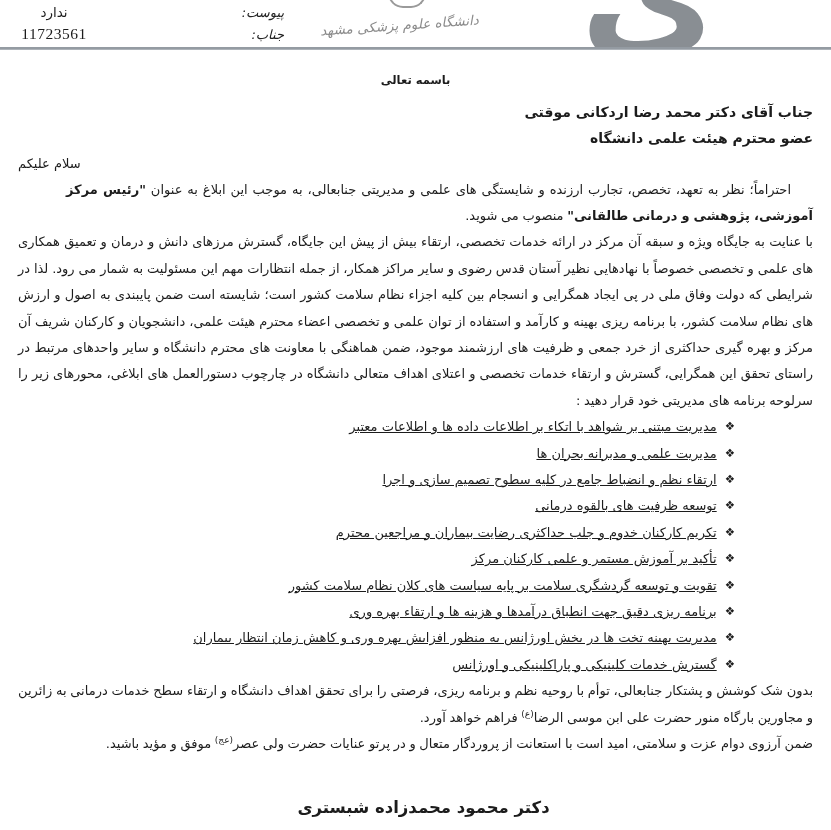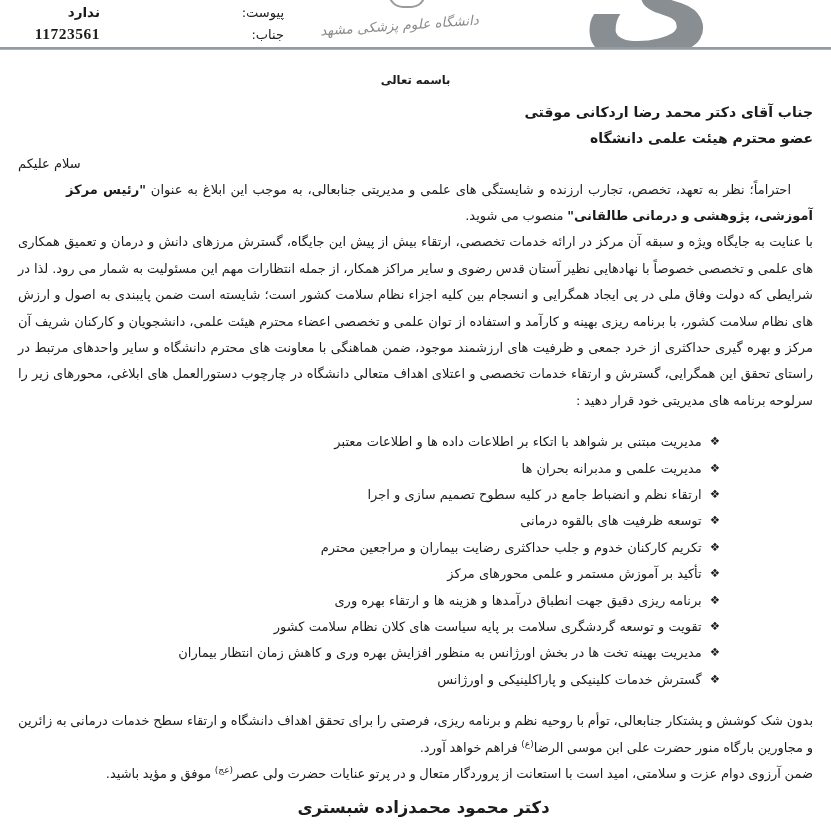--- a/index.html
+++ b/index.html
@@ -27,25 +27,25 @@
     top: 4px; left: 8px;
     width: 276px;
   }
   .meta-row {
     display: flex;
     justify-content: space-between;
     align-items: baseline;
     direction: rtl;
     height: 21px;
   }
-  .meta-label { font-size: 13px; color: #222; }
+  .meta-label { font-size: 13px; color: #222; font-style: italic; }
   .meta-value {
     width: 92px;
-    text-align: right;
-    font-weight: bold;
+    text-align: center;
+    font-weight: normal;
     font-size: 13.5px;
   }
   .meta-value-num {
     font-family: "Liberation Serif", "DejaVu Serif", serif;
     font-size: 15.5px;
     letter-spacing: 0.5px;
   }
   .logo-script {
     position: absolute;
     top: 17px; left: 320px;
@@ -104,21 +104,21 @@
   .salutation {
     font-size: 13px;
     line-height: 25.5px;
     text-align: left;
   }
   .para { margin: 0; word-spacing: -0.5px; }
   .indent-lg { text-indent: 22px; margin-left: 48px; }
   .indent-sm { text-indent: 12px; }
   sup { font-size: 9px; line-height: 0; }
 
-  .points { list-style: none; margin: 15px; padding: 0 78px 0 0; }
+  .points { list-style: none; margin: 0; padding: 0 78px 0 0; text-decoration: underline; }
   .points li { line-height: 26.4px; text-align: right; white-space: nowrap; }
   .points .bullet {
     display: inline-block;
     margin-left: 8px;
     font-size: 11.5px;
     transform: translateY(-1px);
   }
   .points .item-text { font-size: 13px; }
 
   .signature {
@@ -164,23 +164,23 @@
     <p class="para indent-lg"><span>احتراماً؛ نظر به تعهد، تخصص، تجارب ارزنده و شایستگی های علمی و مدیریتی جنابعالی، به موجب این ابلاغ به عنوان </span><b>"رئیس مرکز آموزشی، پژوهشی و درمانی طالقانی"</b><span> منصوب می شوید.</span></p>
 
     <p class="para">با عنایت به جایگاه ویژه و سبقه آن مرکز در ارائه خدمات تخصصی، ارتقاء بیش از پیش این جایگاه، گسترش مرزهای دانش و درمان و تعمیق همکاری های علمی و تخصصی خصوصاً با نهادهایی نظیر آستان قدس رضوی و سایر مراکز همکار، از جمله انتظارات مهم این مسئولیت به شمار می رود. لذا در شرایطی که دولت وفاق ملی در پی ایجاد همگرایی و انسجام بین کلیه اجزاء نظام سلامت کشور است؛ شایسته است ضمن پایبندی به اصول و ارزش های نظام سلامت کشور، با برنامه ریزی بهینه و کارآمد و استفاده از توان علمی و تخصصی اعضاء محترم هیئت علمی، دانشجویان و کارکنان شریف آن مرکز و بهره گیری حداکثری از خرد جمعی و ظرفیت های ارزشمند موجود، ضمن هماهنگی با معاونت های محترم دانشگاه و سایر واحدهای مرتبط در راستای تحقق این همگرایی، گسترش و ارتقاء خدمات تخصصی و اعتلای اهداف متعالی دانشگاه در چارچوب دستورالعمل های ابلاغی، محورهای زیر را سرلوحه برنامه های مدیریتی خود قرار دهید :</p>
 
     <ul class="points">
       <li><span class="bullet">❖</span><span class="item-text">مدیریت مبتنی بر شواهد با اتکاء بر اطلاعات داده ها و اطلاعات معتبر</span></li>
       <li><span class="bullet">❖</span><span class="item-text">مدیریت علمی و مدبرانه بحران ها</span></li>
       <li><span class="bullet">❖</span><span class="item-text">ارتقاء نظم و انضباط جامع در کلیه سطوح تصمیم سازی و اجرا</span></li>
       <li><span class="bullet">❖</span><span class="item-text">توسعه ظرفیت های بالقوه درمانی</span></li>
       <li><span class="bullet">❖</span><span class="item-text">تکریم کارکنان خدوم و جلب حداکثری رضایت بیماران و مراجعین محترم</span></li>
-      <li><span class="bullet">❖</span><span class="item-text">تأکید بر آموزش مستمر و علمی محورهای مرکز</span></li>
+      <li><span class="bullet">❖</span><span class="item-text">تأکید بر آموزش مستمر و علمی کارکنان مرکز</span></li>
+      <li><span class="bullet">❖</span><span class="item-text">تقویت و توسعه گردشگری سلامت بر پایه سیاست های کلان نظام سلامت کشور</span></li>
       <li><span class="bullet">❖</span><span class="item-text">برنامه ریزی دقیق جهت انطباق درآمدها و هزینه ها و ارتقاء بهره وری</span></li>
-      <li><span class="bullet">❖</span><span class="item-text">تقویت و توسعه گردشگری سلامت بر پایه سیاست های کلان نظام سلامت کشور</span></li>
       <li><span class="bullet">❖</span><span class="item-text">مدیریت بهینه تخت ها در بخش اورژانس به منظور افزایش بهره وری و کاهش زمان انتظار بیماران</span></li>
       <li><span class="bullet">❖</span><span class="item-text">گسترش خدمات کلینیکی و پاراکلینیکی و اورژانس</span></li>
     </ul>
 
     <p class="para"><span>بدون شک کوشش و پشتکار جنابعالی، توأم با روحیه نظم و برنامه ریزی، فرصتی را برای تحقق اهداف دانشگاه و ارتقاء سطح خدمات درمانی به زائرین و مجاورین بارگاه منور حضرت علی ابن موسی الرضا</span><sup>(ع)</sup><span> فراهم خواهد آورد.</span></p>
 
 
     <p class="para"><span>ضمن آرزوی دوام عزت و سلامتی، امید است با استعانت از پروردگار متعال و در پرتو عنایات حضرت ولی عصر</span><sup>(عج)</sup><span> موفق و مؤید باشید.</span></p>
   </div>
 

